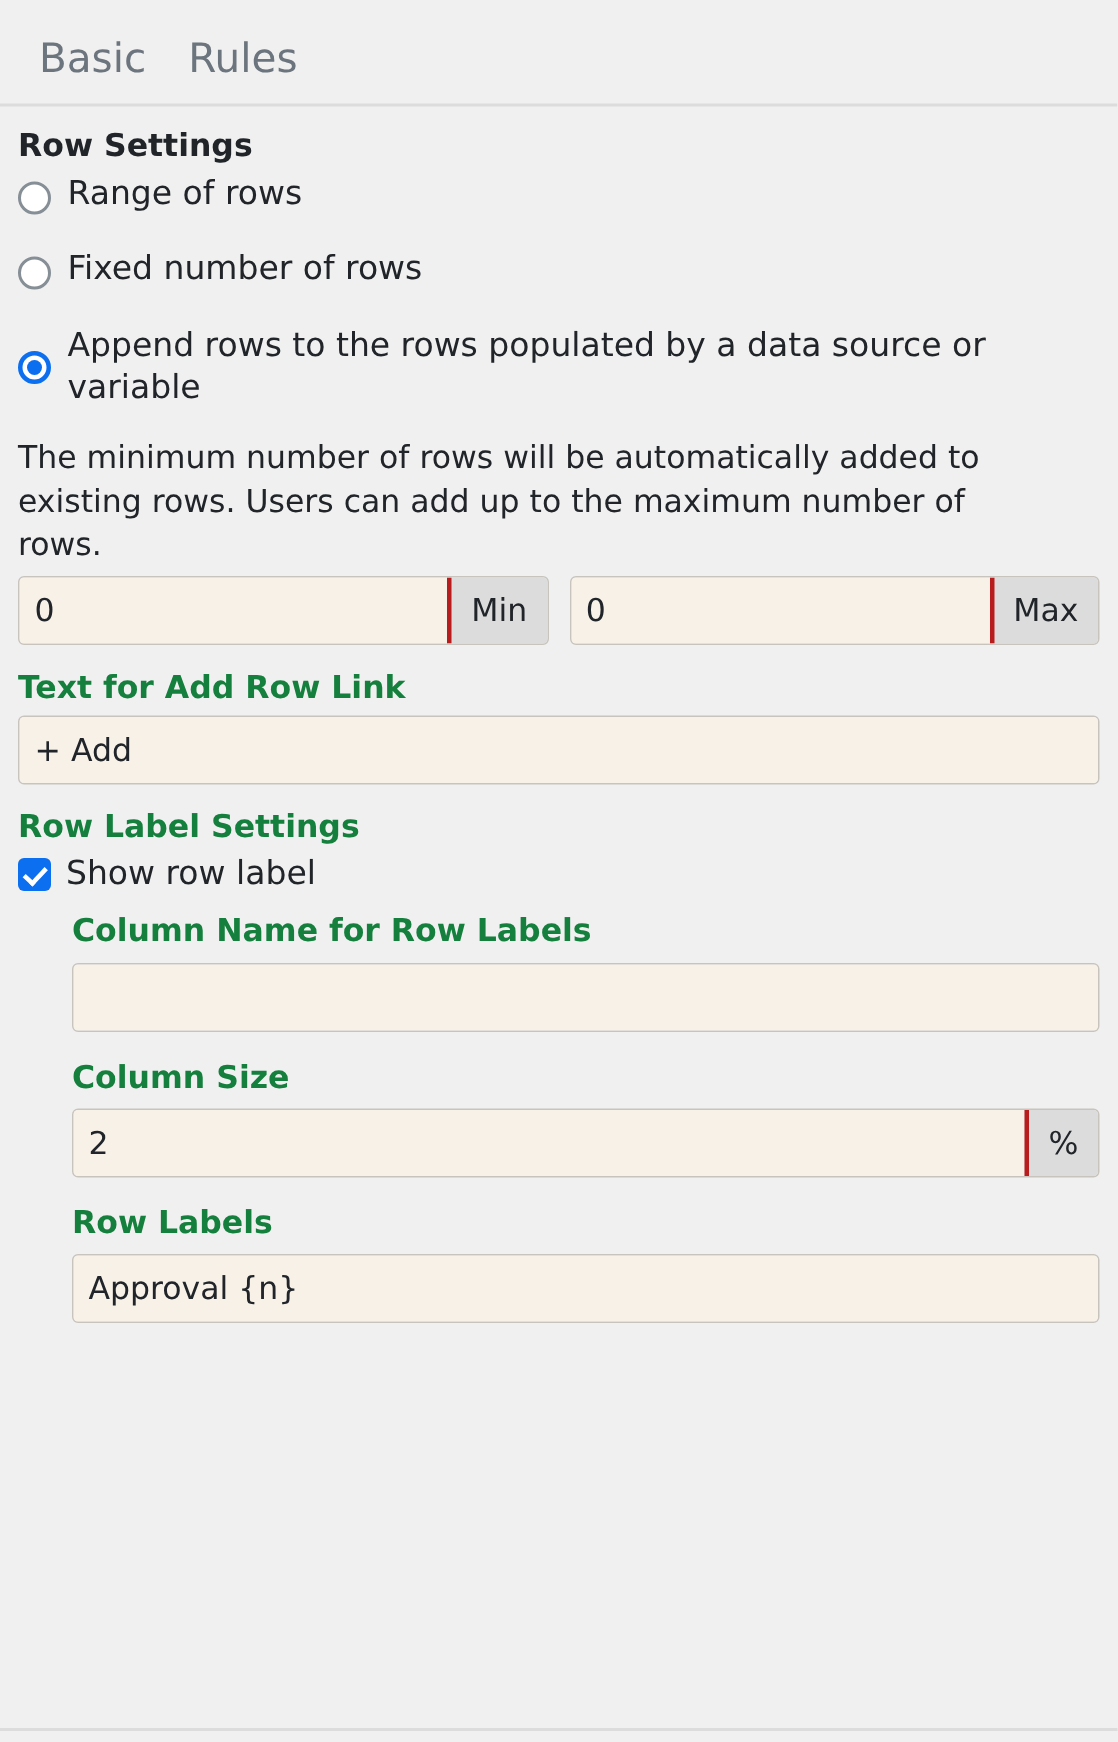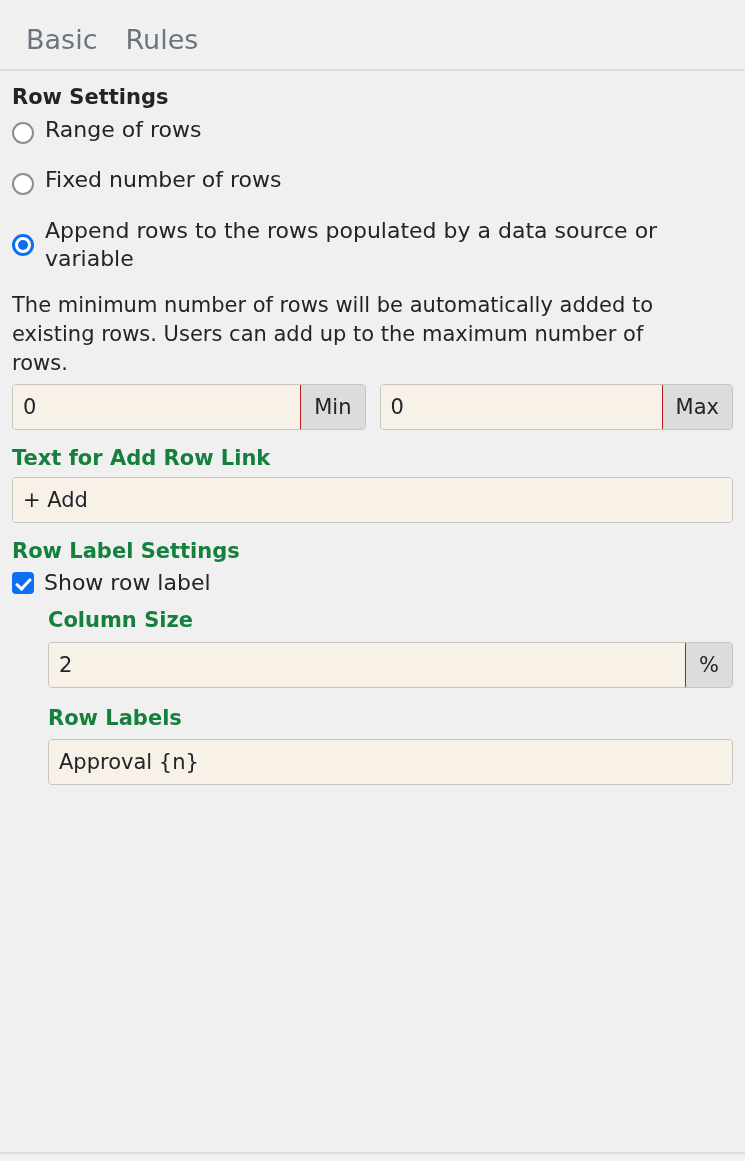--- a/index.html
+++ b/index.html
@@ -46,21 +46,21 @@
     font-size: 21px;
     font-weight: bold;
     color: #212529;
     margin: 0 0 6px 0;
     line-height: 1.2;
   }
 
   
   .radio-row {
     display: flex;
-    align-items: flex-end;
+    align-items: center;
     margin-bottom: 22px;
     cursor: pointer;
   }
   .radio-row:last-of-type { margin-bottom: 0; }
   .radio-box {
     width: 22px; height: 22px;
     flex: 0 0 22px;
     border-radius: 50%;
     background: #ffffff;
     border: 2px solid #868e96;
@@ -124,21 +124,21 @@
     background: #f7f1e8;
     font-family: inherit;
     font-size: 21px;
     color: #212529;
     padding: 0 10px;
     min-width: 0;
   }
   .input-group .addon {
     flex: 0 0 auto;
     background: #dcdcdc;
-    border-left: 1px solid #b91c1c;
+    border-left: 3px solid #b91c1c;
     display: flex;
     align-items: center;
     justify-content: center;
     padding: 0 13px;
     font-size: 21px;
     color: #212529;
   }
 
   .minmax-row {
     display: flex;
@@ -240,20 +240,26 @@
 
   <div class="field-label">Row Label Settings</div>
 
   <div class="check-row">
     <span class="check-box"></span>
     <span class="check-label">Show row label</span>
   </div>
 
   <div class="nested">
 
+    <div class="field-block">
+      <div class="field-label">Column Name for Row Labels</div>
+      <div class="input-group">
+        <input class="txt" type="text" value="" style="">
+      </div>
+    </div>
 
     <div class="field-block">
       <div class="field-label">Column Size</div>
       <div class="input-group">
         <input class="txt" type="text" value="2" style="">
         <span class="addon">%</span>
       </div>
     </div>
 
     <div class="field-block">

